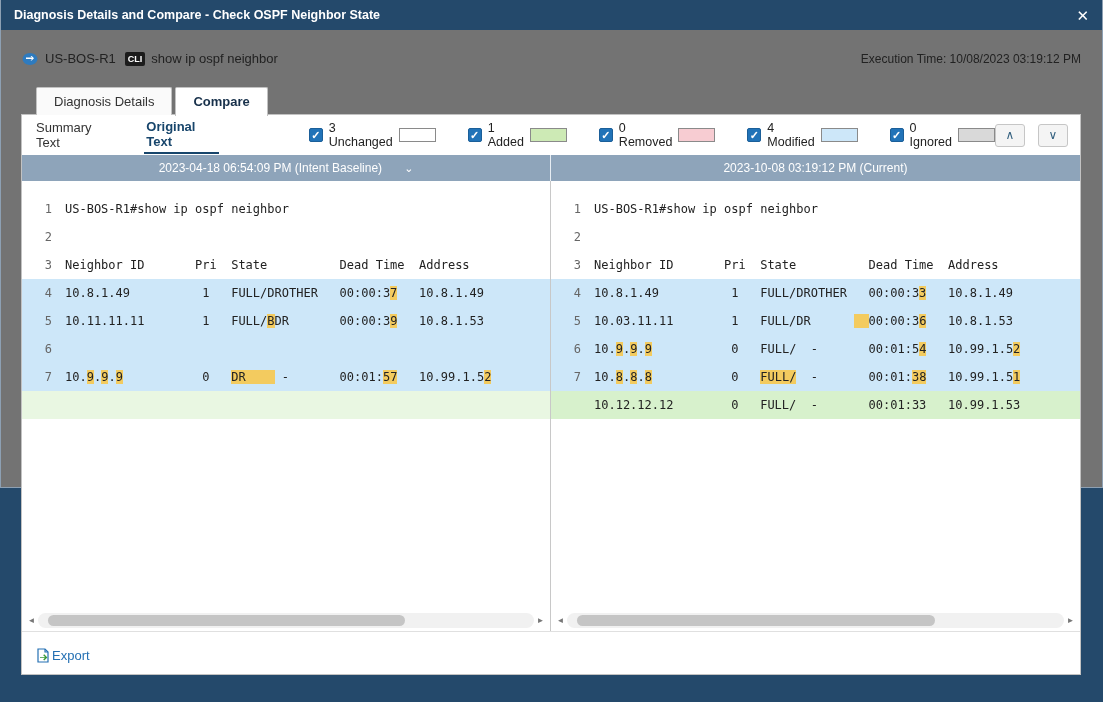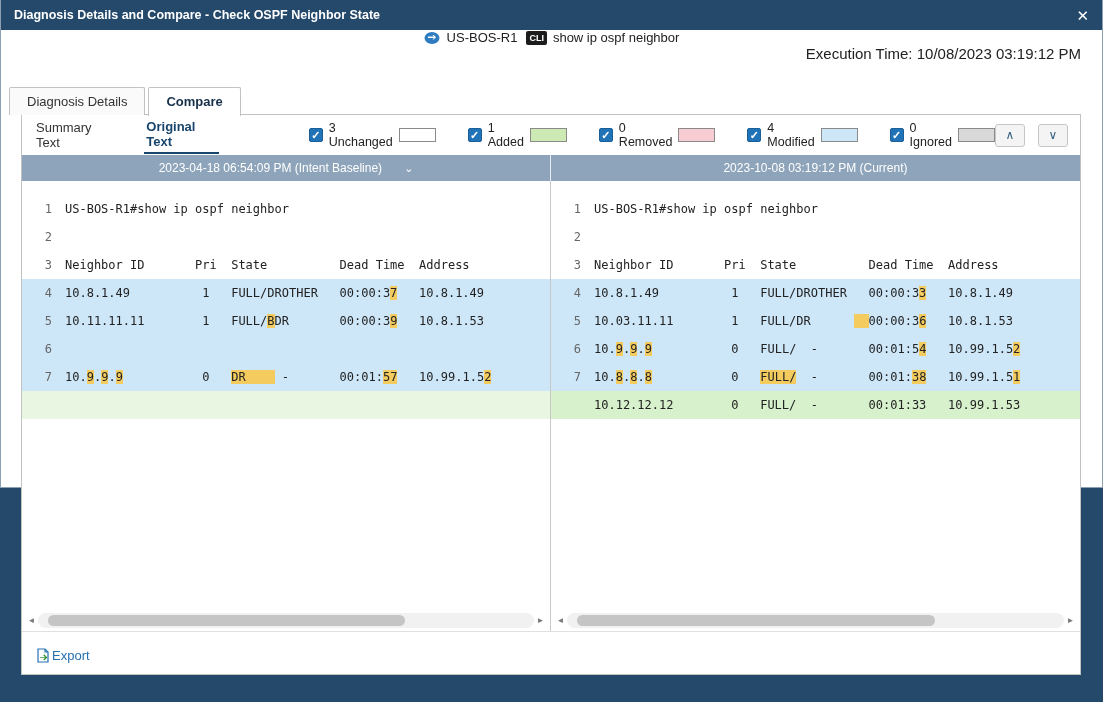--- a/index.html
+++ b/index.html
@@ -1,30 +1,30 @@
 <!DOCTYPE html>
 <html><head>
 <meta charset="utf-8">
 <style>
   * { margin:0; padding:0; box-sizing:border-box; }
   html,body { width:1103px; height:702px; overflow:hidden; background:#24496b;
     font-family:"Liberation Sans",sans-serif; }
   .dialog { position:absolute; top:0; left:0; width:1103px; height:488px;
-    background:#ffffff; border:1px solid #8da0b3; border-top:none; }
+    background:#737373; border:1px solid #8da0b3; border-top:none; }
   .titlebar { height:30px; background:#24496b; color:#fff; display:flex;
     align-items:center; padding:0 13px; }
   .titlebar .t { font-size:12.5px; font-weight:bold; }
   .close { margin-left:auto; font-size:15px; cursor:pointer; line-height:1; }
   .header-row { height:57px; display:flex; align-items:center; padding:0 21px;
-    font-size:13px; color:#222;flex-direction:column; }
+    font-size:13px; color:#222; }
   .device { display:flex; align-items:center; }
   .cli { background:#1c1c1c; color:#fff; font-size:9px; font-weight:bold;
     padding:2px 3px; border-radius:2px; margin:0 6px 0 9px; }
-  .exec { margin-left:auto; font-size:15px; color:#222; }
-  .tabs { display:flex; padding-left:8px; height:28px; position:relative; z-index:2; }
+  .exec { margin-left:auto; font-size:12px; color:#222; }
+  .tabs { display:flex; padding-left:35px; height:28px; position:relative; z-index:2; }
   .tab { border:1px solid #c2c2c2; border-bottom:none; background:#fafafa;
     padding:6px 17px 0 17px; font-size:13px; color:#333; margin-right:3px;
     border-radius:2px 2px 0 0; height:28px; cursor:pointer; }
   .tab.active { background:#fff; font-weight:bold; color:#17304a; height:29px; }
   .panel { margin:0 21px 0 20px; border:1px solid #c2c2c2; height:561px;
     background:#fff; position:relative; margin-top:-1px; }
   .toolbar { display:flex; align-items:center; height:40px; padding:0 12px; }
   .view { font-size:13px; color:#333; margin-right:32px; padding:3px 2px; cursor:pointer; }
   .view.active { color:#17456b; font-weight:bold; border-bottom:2px solid #17456b; }
   .filters { display:flex; align-items:center; margin-left:58px; gap:32px; }

